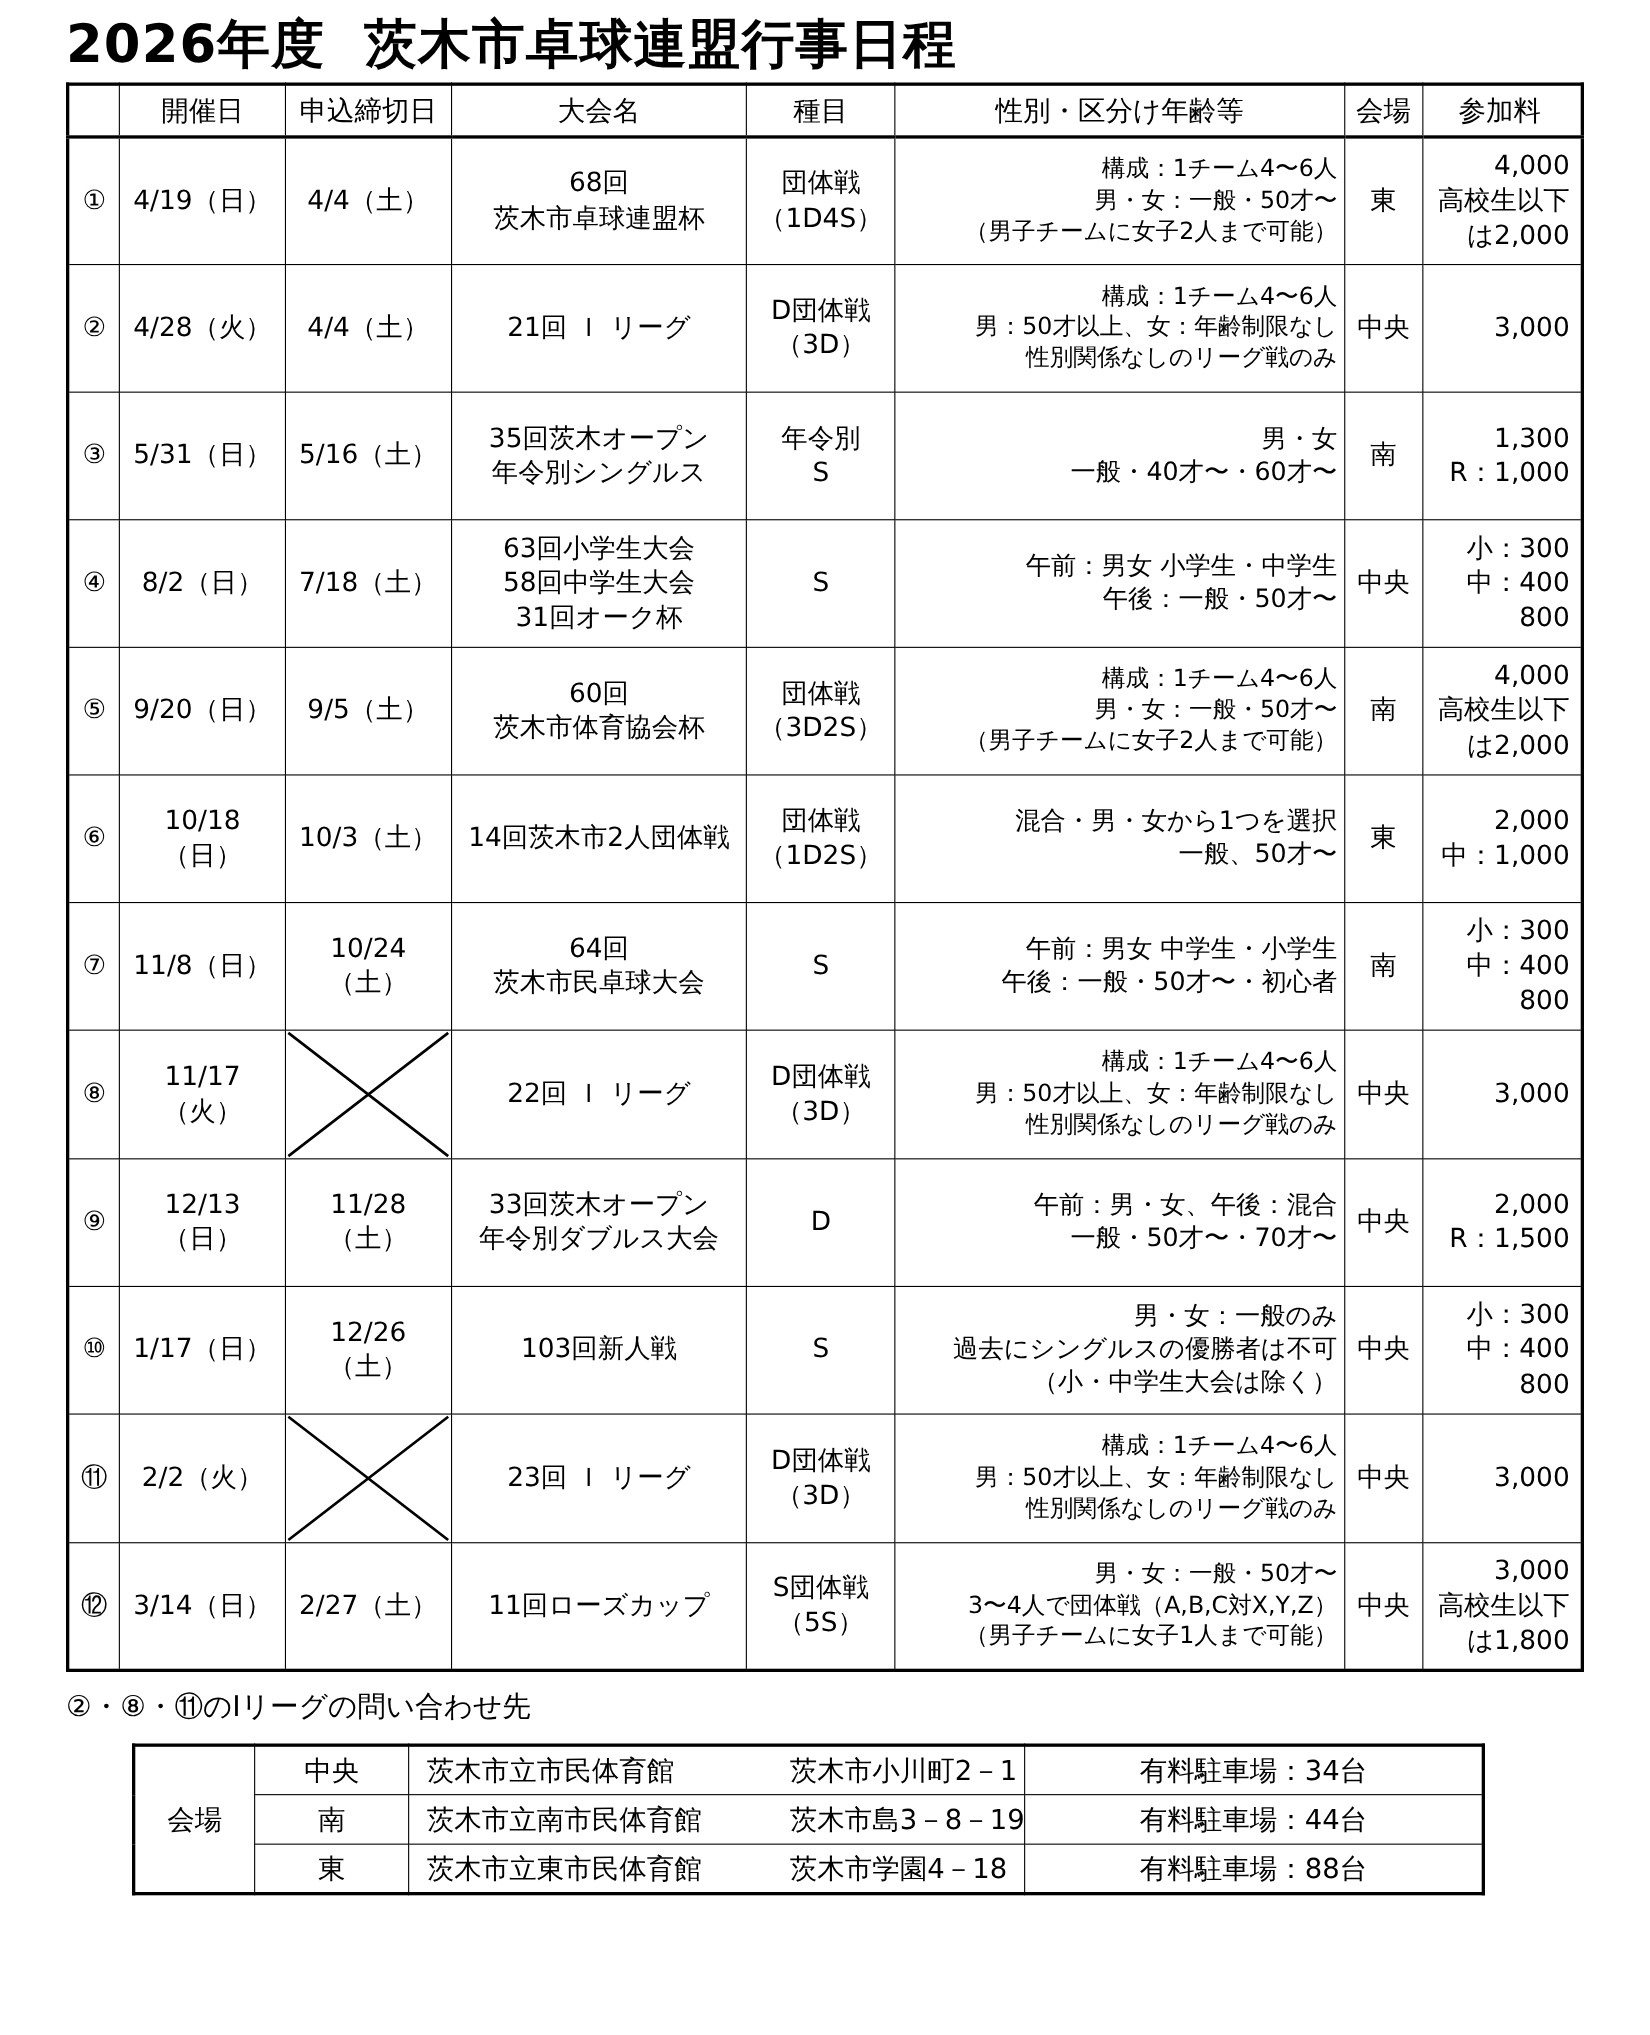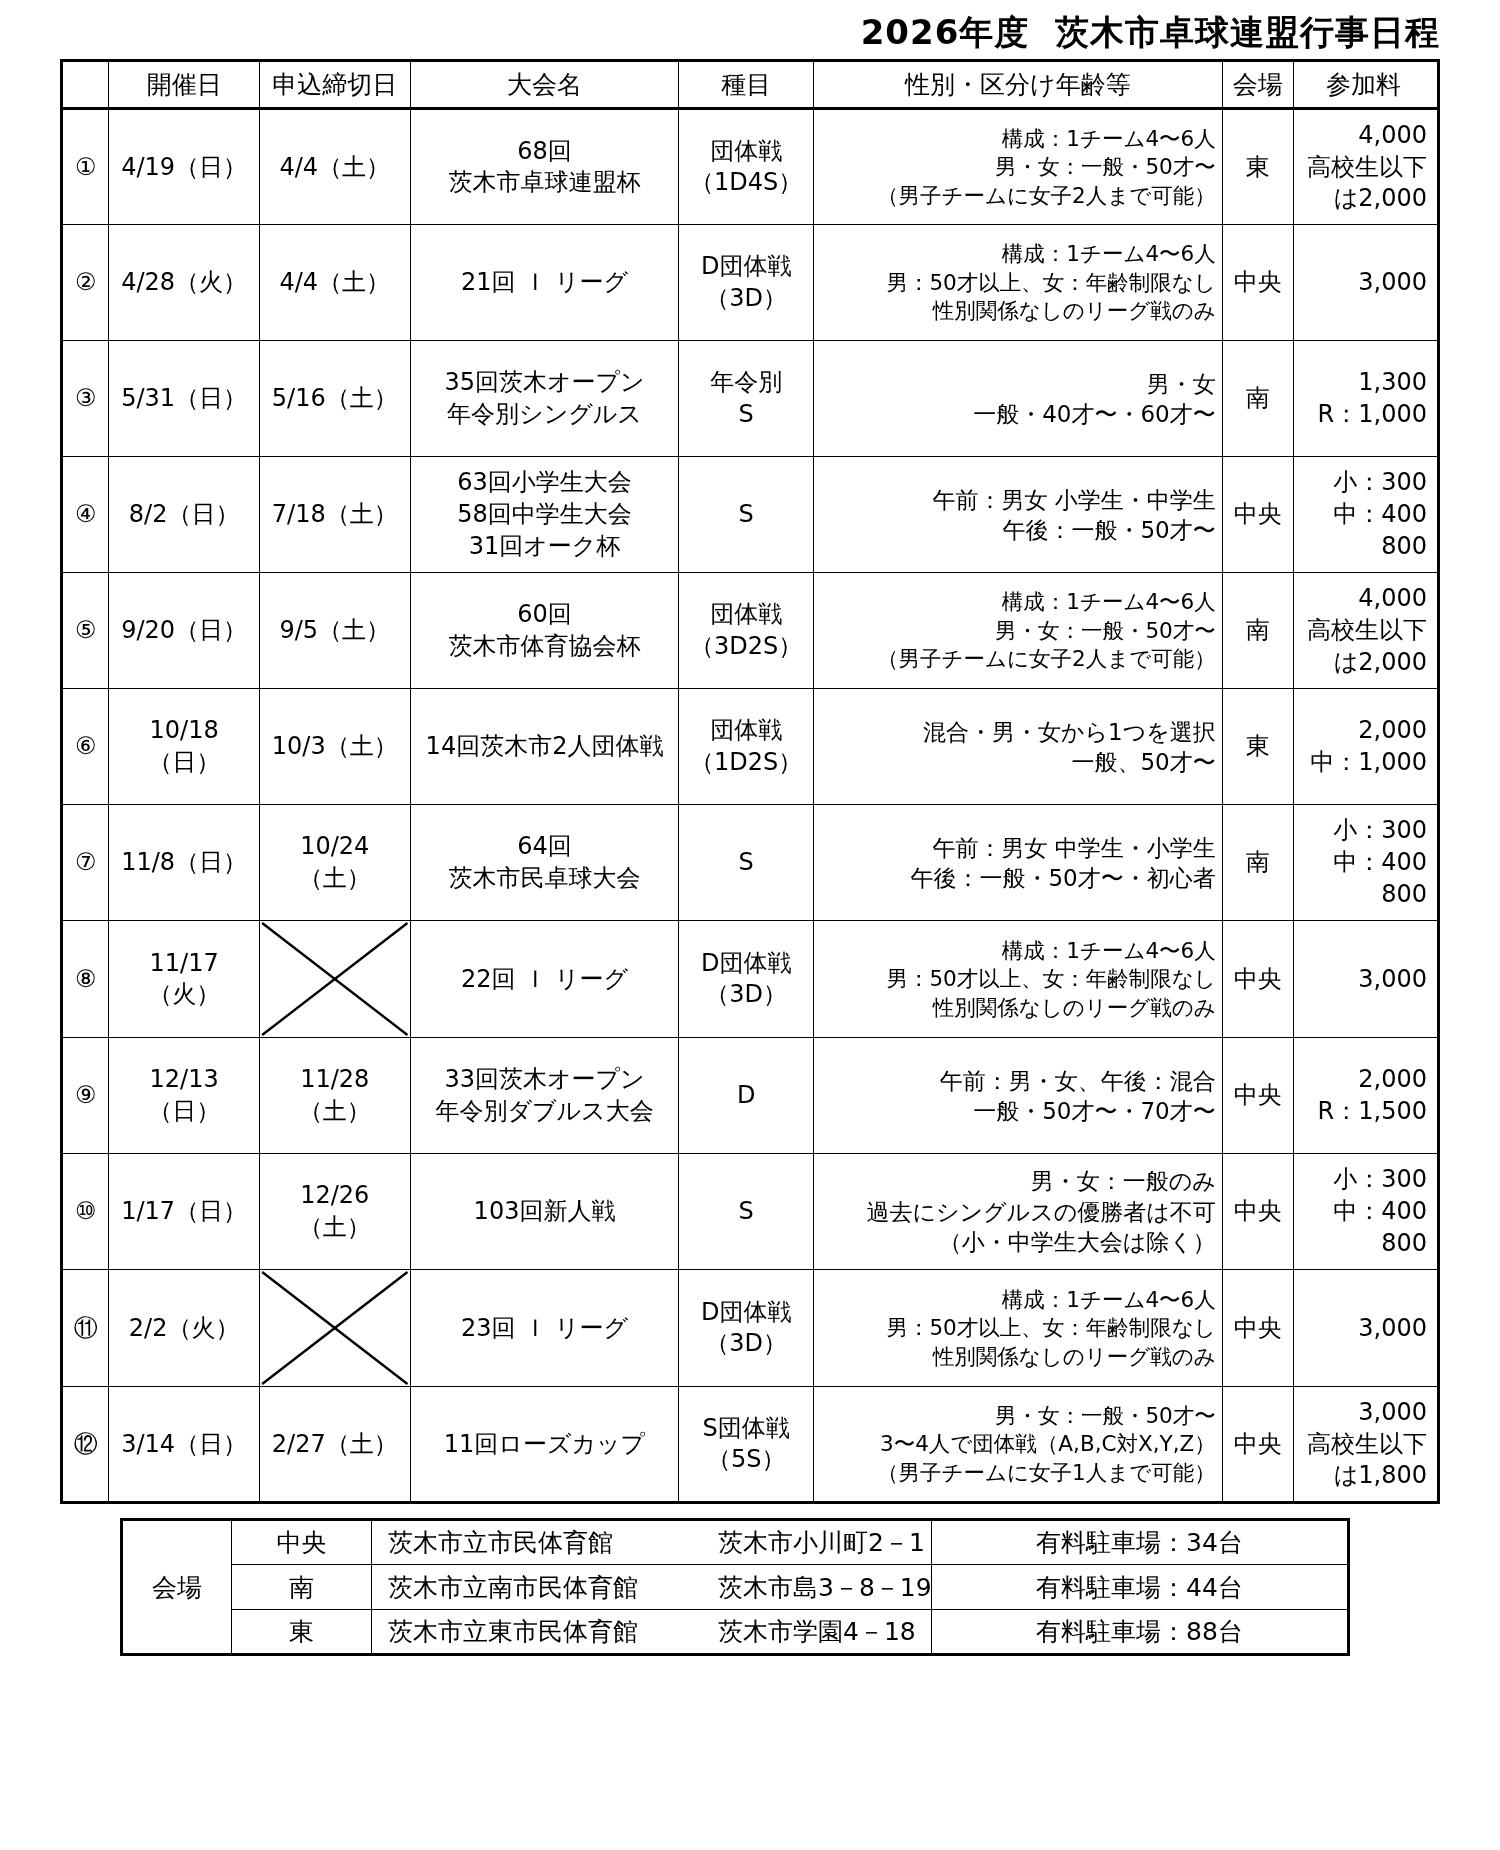--- a/index.html
+++ b/index.html
@@ -14,22 +14,22 @@
     position: relative;
     overflow: hidden;
   }
   .page {
     width: 1500px; height: 1850px;
     padding: 0 60px;
     position: relative;
   }
   
   .title {
-    text-align: right;
-    font-size: 34px;
+    text-align: left;
+    font-size: 48px;
     font-weight: bold;
     letter-spacing: 1px;
     padding-top: 14px;
     line-height: 1.1;
     white-space: pre;
   }
   .issue-date {
     text-align: right;
     font-size: 23px;
     padding-top: 12px;
@@ -474,20 +474,21 @@
           <td class="c-venue">中央</td>
           <td class="c-fee">
             <span class="fee-line">3,000</span>
             <span class="fee-line">高校生以下</span>
             <span class="fee-line">は1,800</span>
           </td>
         </tr>
       </tbody>
   </table>
 
+  <div class="contact">②・⑧・⑪のIリーグの問い合わせ先</div>
 
   <table class="venues">
     <tbody>
         <tr>
           <td class="v-label" rowspan="3">会場</td>
           <td class="v-abbr">中央</td>
           <td class="v-name"><span class="vn">茨木市立市民体育館</span><span>茨木市小川町2－1</span></td>
           <td class="v-park">有料駐車場：34台</td>
         </tr>
         <tr>

